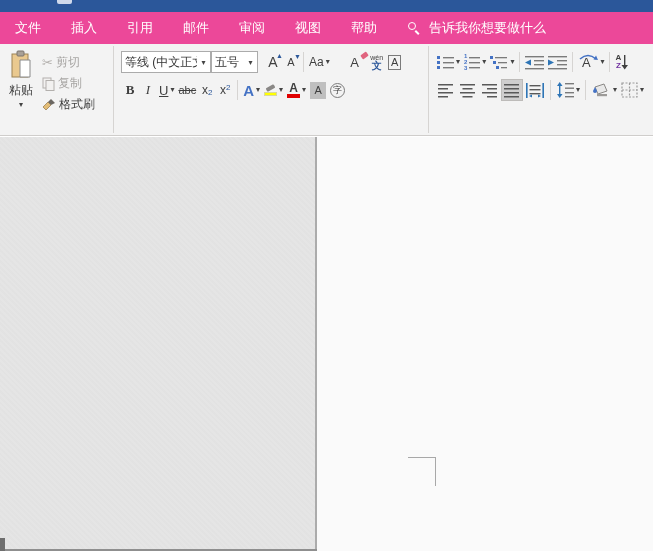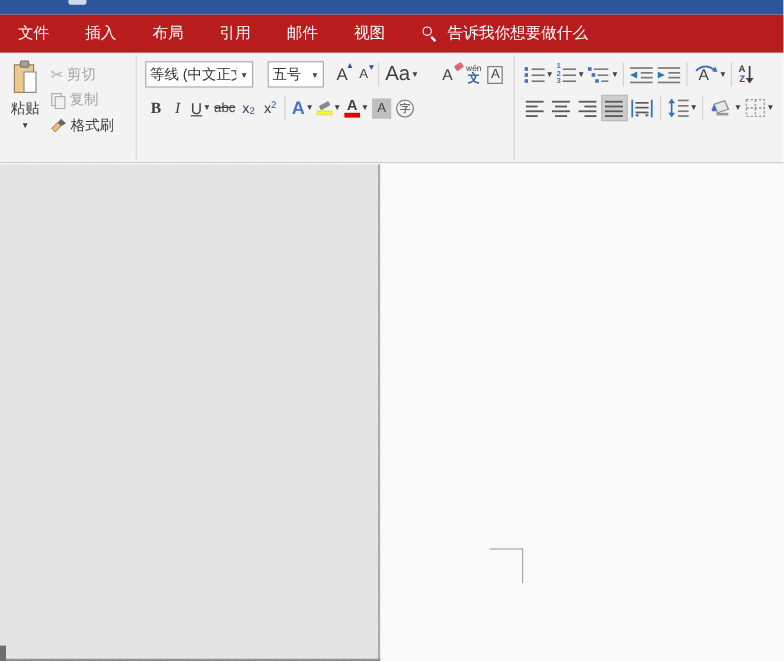--- a/index.html
+++ b/index.html
@@ -3,21 +3,21 @@
 <meta charset="utf-8">
 <style>
   * { margin:0; padding:0; box-sizing:border-box; }
   html,body { width:653px; height:551px; overflow:hidden; }
   body { font-family:"Liberation Sans","DejaVu Sans",sans-serif; }
   .app { position:relative; width:653px; height:551px; background:#fff; }
 
   
   .titlebar { height:12px; background:#2b579a; position:relative; }
   .qat-sliver { position:absolute; left:57px; top:0; width:15px; height:4px; background:#cfd9eb; border-radius:0 0 2px 2px; }
-  .tabrow { height:32px; background:#b91c1c; display:flex; align-items:stretch; }
+  .tabrow { height:32px; background:#ec4899; display:flex; align-items:stretch; }
   .tab { display:flex; align-items:center; padding:0 15px; color:#fff; font-size:13px; cursor:default; }
   .tab.selected { background:#f3f3f3; color:#2b579a; }
   .searchbox { display:flex; align-items:center; margin-left:16px; color:#fff; font-size:13px; white-space:nowrap; overflow:hidden; flex:1; }
   .search-glyph { width:12px; height:12px; position:relative; margin-right:9px; flex:0 0 auto; }
   .search-glyph i { position:absolute; left:0; top:0; width:8px; height:8px; border:1.5px solid #fff; border-radius:50%; }
   .search-glyph b { position:absolute; left:8px; top:8px; width:5px; height:1.5px; background:#fff; transform:rotate(45deg); transform-origin:0 0; }
 
   
   .ribbon { height:92px; background:#f3f3f3; border-bottom:1px solid #cfcdcb; display:flex; position:relative; }
   .group { display:flex; flex-direction:column; position:relative; }
@@ -43,26 +43,26 @@
   .enabled-txt { color:#3f3f3f; }
 
   
   .fontg { width:314px; }
   .frow1 { display:flex; align-items:center; padding:6px 0 0 7px; height:30px; }
   .frow2 { display:flex; align-items:center; padding:4px 0 0 7px; height:28px; }
   .combo { display:flex; align-items:center; background:#fff; border:1px solid #ababab; height:22px; font-size:12px; color:#333; }
   .combo .val { padding:0 3px; overflow:hidden; white-space:nowrap; flex:1; }
   .combo .carr { width:13px; text-align:center; font-size:8px; color:#444; }
   .combo-font { width:90px; }
-  .combo-size { width:47px; margin-left:12px; }
+  .combo-size { width:47px; margin-left:0; }
   .glyphbtn { display:flex; align-items:center; justify-content:center; min-width:18px; height:22px; color:#3f3f3f; position:relative; padding:0 2px; }
   .growA { font-size:14px; } .shrinkA { font-size:11px; }
   .tickup, .tickdn { position:absolute; top:1px; right:-1px; font-size:7px; color:#2b579a; }
   .tickdn { top:auto; top:2px; }
-  .caseAa { font-size:17px; }
+  .caseAa { font-size:12px; }
   .clearA { font-size:13px; position:relative; }
   .eraser { position:absolute; right:-4px; top:2px; width:7px; height:5px; background:#e0647f; transform:rotate(-35deg); border-radius:1px; }
   .pinyin { display:flex; flex-direction:column; align-items:center; line-height:1; }
   .pinyin .py { font-size:7px; color:#3f3f3f; }
   .pinyin .hz { font-size:10px; color:#2b579a; font-weight:bold; }
   .borderA { font-size:11px; border:1px solid #7b7b7b; padding:0 2px; line-height:13px; }
   .bldB { font-weight:bold; font-size:13px; font-family:"Liberation Serif",serif; }
   .itlI { font-style:italic; font-size:13px; font-family:"Liberation Serif",serif; }
   .undU { font-size:13px; text-decoration:underline; }
   .strk { font-size:11px; text-decoration:line-through;text-align:right; }
@@ -106,24 +106,25 @@
 
 <div class="app">
 
   <div class="titlebar">
     <div class="qat-sliver"></div>
   </div>
 
   <div class="tabrow">
     <div class="tab">文件</div>
     <div class="tab">插入</div>
-    <div class="tab">布局</div>
     <div class="tab">引用</div>
     <div class="tab">邮件</div>
+    <div class="tab">审阅</div>
     <div class="tab">视图</div>
+    <div class="tab">帮助</div>
     <div class="searchbox">
       <span class="search-glyph">
           <i></i>
           <b></b>
         </span>
       <span>告诉我你想要做什么</span>
     </div>
   </div>
 
   <div class="ribbon">

